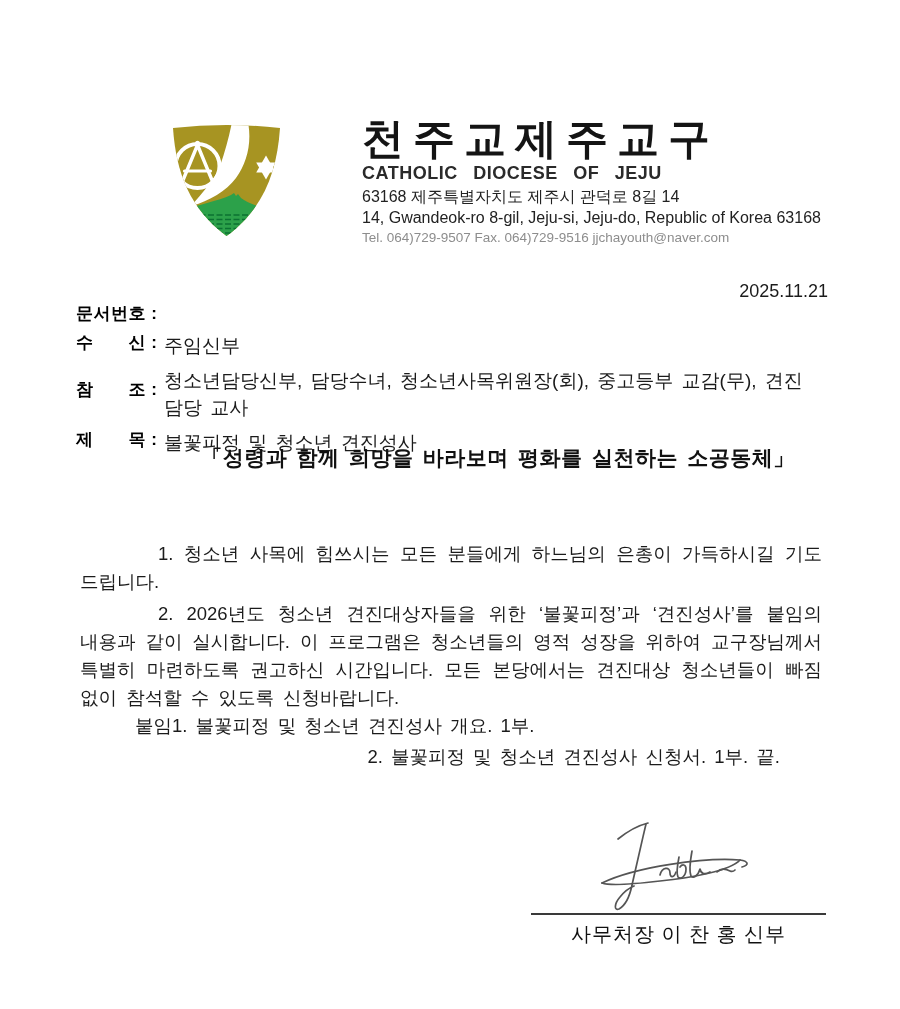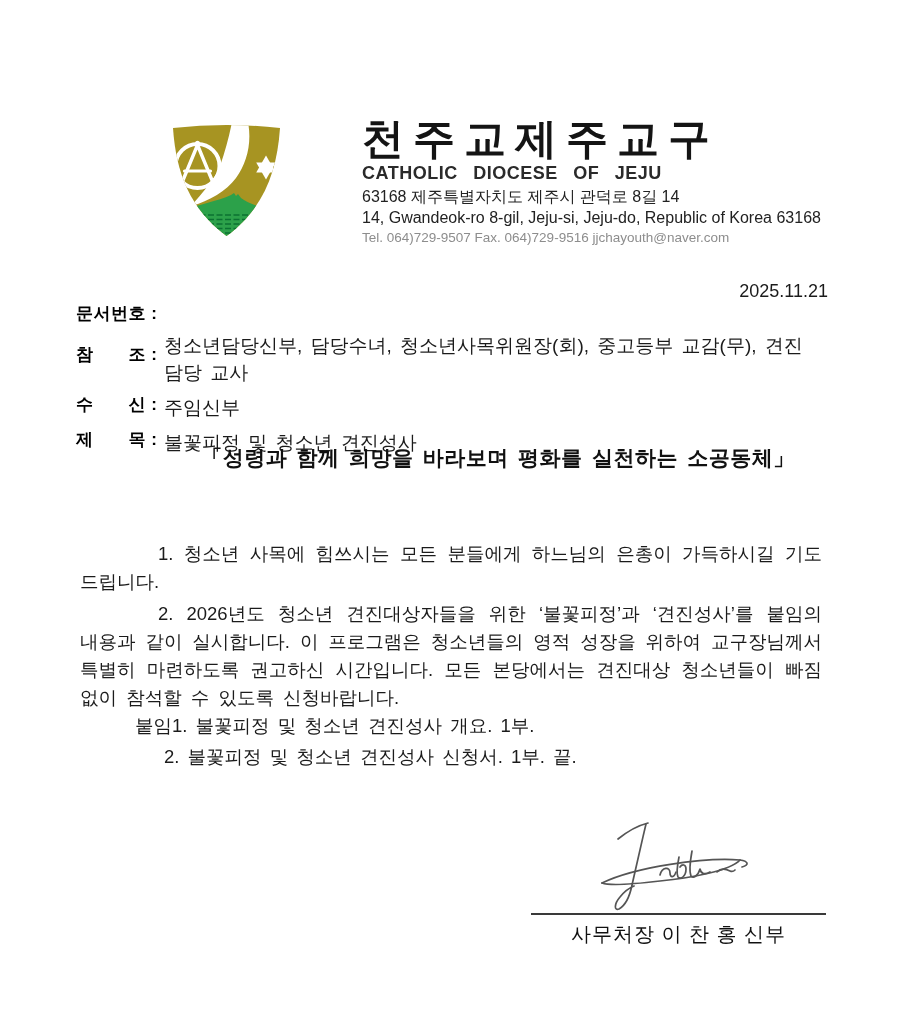--- a/index.html
+++ b/index.html
@@ -45,21 +45,21 @@
     position:absolute;left:80px;top:540px;width:742px;
     font-size:18.5px;line-height:28px;word-spacing:4px;text-align:justify;
   }
   .body-text p{margin:0;text-indent:78px;}
   .body-text p + p{margin-top:4px;}
   .attachments{
     position:absolute;left:80px;top:710px;width:700px;
     font-size:18.5px;line-height:31px;word-spacing:3px;
   }
   .att-1{padding-left:55px;}
-  .att-2{padding-left:84px;}
+  .att-2{padding-left:84px;text-align:right;}
   
   .sig-scribble{position:absolute;left:590px;top:815px;width:230px;height:105px;}
   .sig-line{position:absolute;left:531px;top:913px;width:295px;height:2px;background:#3a3a3a;}
   .sig-name{
     position:absolute;left:531px;top:921px;width:295px;
     text-align:center;font-size:20px;color:#111;letter-spacing:1px;white-space:nowrap;
   }
 </style>
 </head>
 <body>
@@ -111,29 +111,29 @@
     <div class="addr">63168 제주특별자치도 제주시 관덕로 8길 14</div>
     <div class="addr" style="margin-top:4px;">14, Gwandeok-ro 8-gil, Jeju-si, Jeju-do, Republic of Korea 63168</div>
     <div class="contact">Tel. 064)729-9507 Fax. 064)729-9516 jjchayouth@naver.com</div>
   </div>
 
   <div class="meta">
     <div class="meta-row">
       <span class="meta-label">문서번호 :</span>
     </div>
     <div class="meta-row">
+      <span class="meta-label">수　　신 :</span>
+      <span class="meta-value">주임신부</span>
+    </div>
+    <div class="meta-row">
       <span class="meta-label" style="padding-top:12px;">참　　조 :</span>
       <span class="meta-value">
         <span class="vline">청소년담당신부, 담당수녀, 청소년사목위원장(회), 중고등부 교감(무), 견진</span>
         <span class="vline">담당 교사</span>
       </span>
-    </div>
-    <div class="meta-row">
-      <span class="meta-label">수　　신 :</span>
-      <span class="meta-value">주임신부</span>
     </div>
     <div class="meta-row">
       <span class="meta-label">제　　목 :</span>
       <span class="meta-value">불꽃피정 및 청소년 견진성사</span>
     </div>
   </div>
   <div class="doc-date">2025.11.21</div>
 
   <div class="slogan">「성령과 함께 희망을 바라보며 평화를 실천하는 소공동체」</div>
 

